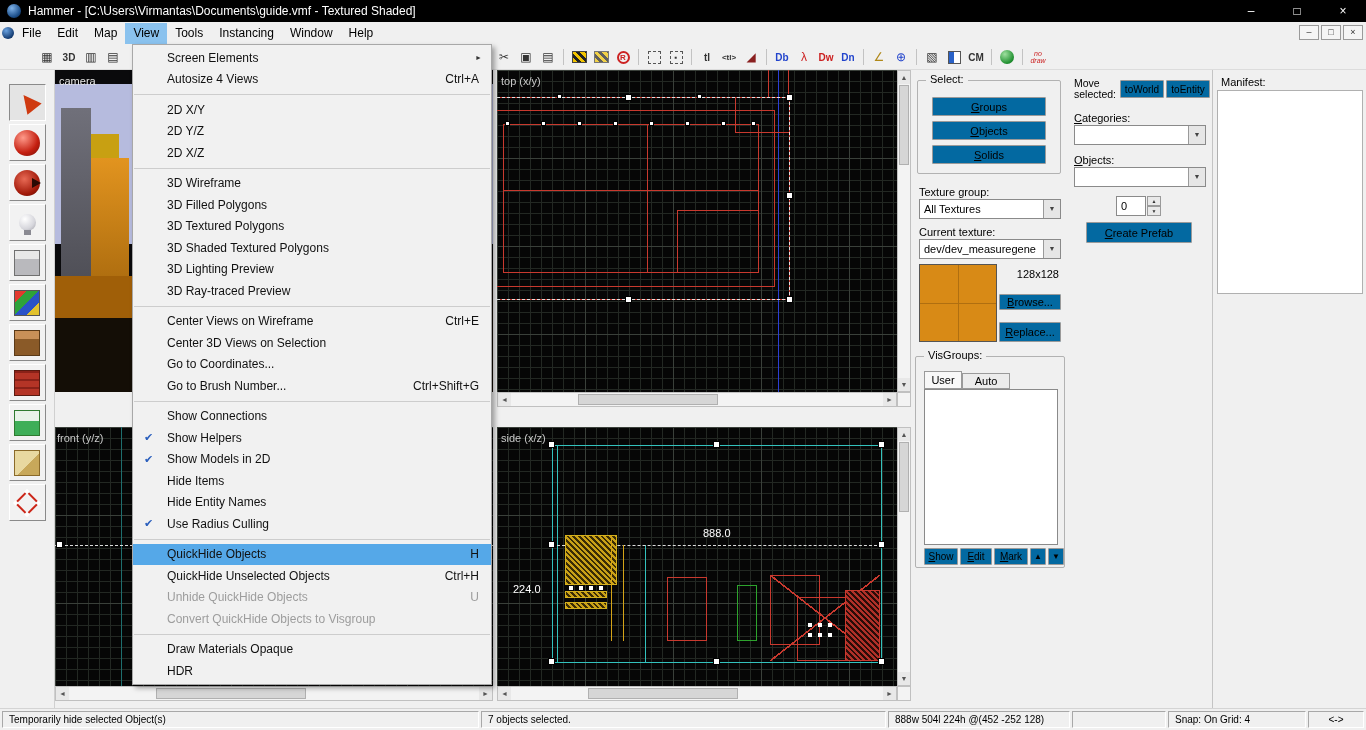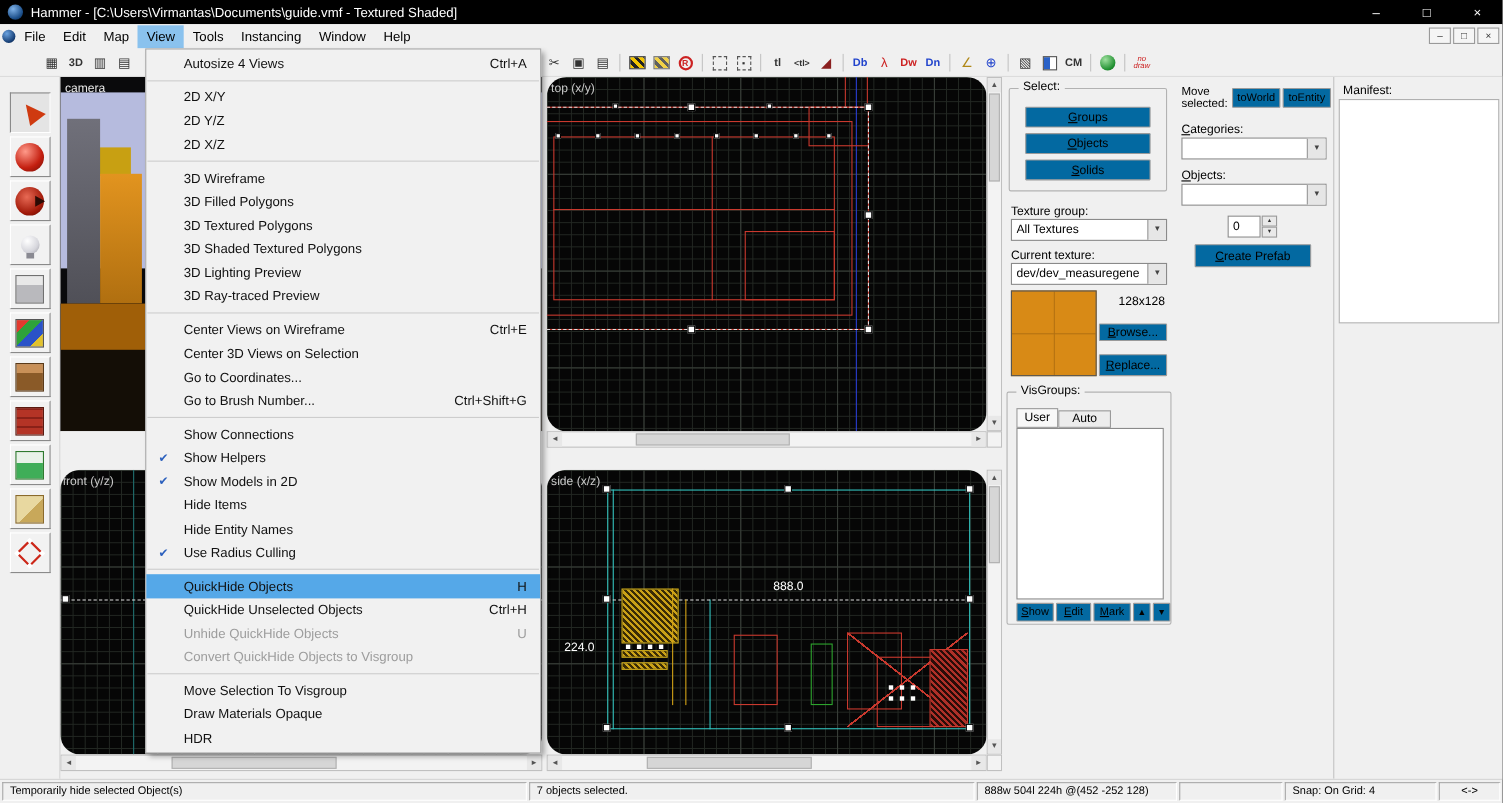--- a/index.html
+++ b/index.html
@@ -66,21 +66,21 @@
   .t-vertex .ticon2 { width:18px; height:18px; border:2px solid #cc2618; transform:rotate(45deg); }
   .t-vertex .ticon2::after { content:""; position:absolute; left:-3px; top:-3px; width:4px; height:4px; background:#fff; box-shadow:16px 0 #fff, 0 16px #fff, 16px 16px #fff; }
   
   .vp { position:absolute; overflow:hidden; background:#060606; }
   .grid2d { background-color:#060606;
     background-image:
       linear-gradient(#3a403a 1px, transparent 1px),
       linear-gradient(90deg,#3a403a 1px, transparent 1px),
       linear-gradient(#232823 1px, transparent 1px),
       linear-gradient(90deg,#232823 1px, transparent 1px);
-    background-size:88px 88px,88px 88px,11px 11px,11px 11px;border-radius:18px; }
+    background-size:88px 88px,88px 88px,11px 11px,11px 11px; }
   .vplabel { position:absolute; font-size:11px; color:#c9c9c9; z-index:5; }
   .measure { position:absolute; font-size:11px; color:#fff; z-index:5; }
   .rw { position:absolute; border:1px solid #c9392e; }
   .cw { position:absolute; border:1px solid #33c2bd; }
   .gw { position:absolute; border:1px solid #2da32d; }
   .vl { position:absolute; width:1px; }
   .hl { position:absolute; height:1px; }
   .dash { position:absolute; border:1px dashed #e0e0e0; }
   .dashh { position:absolute; border-top:1px dashed #ddd; height:0; }
   .h { position:absolute; width:7px; height:7px; background:#fff; border:1px solid #000; z-index:4; }
@@ -475,20 +475,26 @@
 
     <div class="panel" style="left:1212px;width:154px;border-left:1px solid #c4c4c4">
       <span class="plabel" style="left:8px;top:6px">Manifest:</span>
       <div class="listbox" style="left:4px;top:20px;width:146px;height:204px;border-color:#b0b0b0"></div>
     </div>
 
   </div>
 
   <div class="viewmenu">
 
+      <div class="mi has-sub">
+
+        <span class="milabel">Screen Elements</span>
+        <span class="mishort"></span>
+        <span class="subarrow">►</span>
+      </div>
 
       <div class="mi">
 
         <span class="milabel">Autosize 4 Views</span>
         <span class="mishort">Ctrl+A</span>
 
       </div>
 
       <div class="mi sep">
         
@@ -686,26 +692,20 @@
 
       </div>
 
       <div class="mi sep">
         
         
         
         
       </div>
 
-      <div class="mi">
-
-        <span class="milabel">Move Selection To Visgroup</span>
-        <span class="mishort"></span>
-
-      </div>
 
       <div class="mi">
 
         <span class="milabel">Draw Materials Opaque</span>
         <span class="mishort"></span>
 
       </div>
 
       <div class="mi">
 

